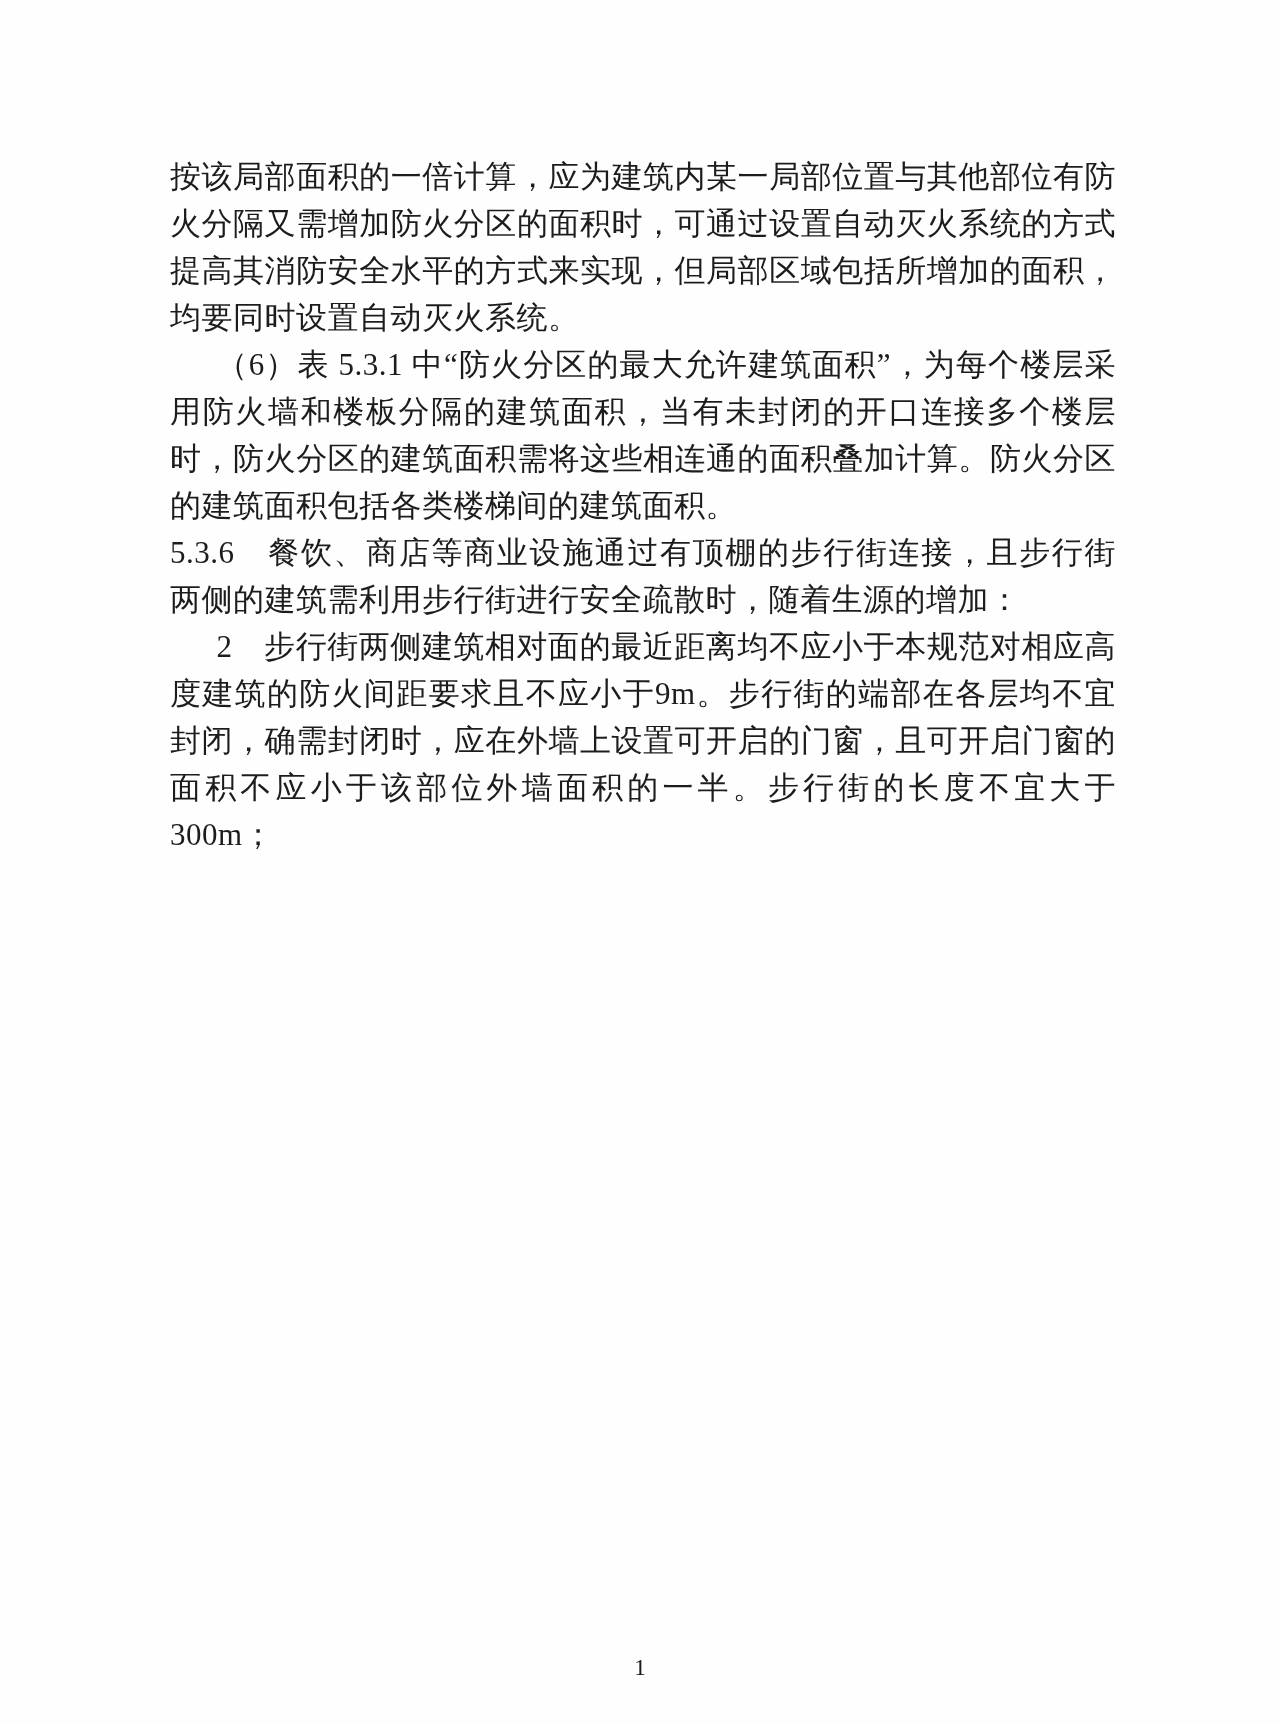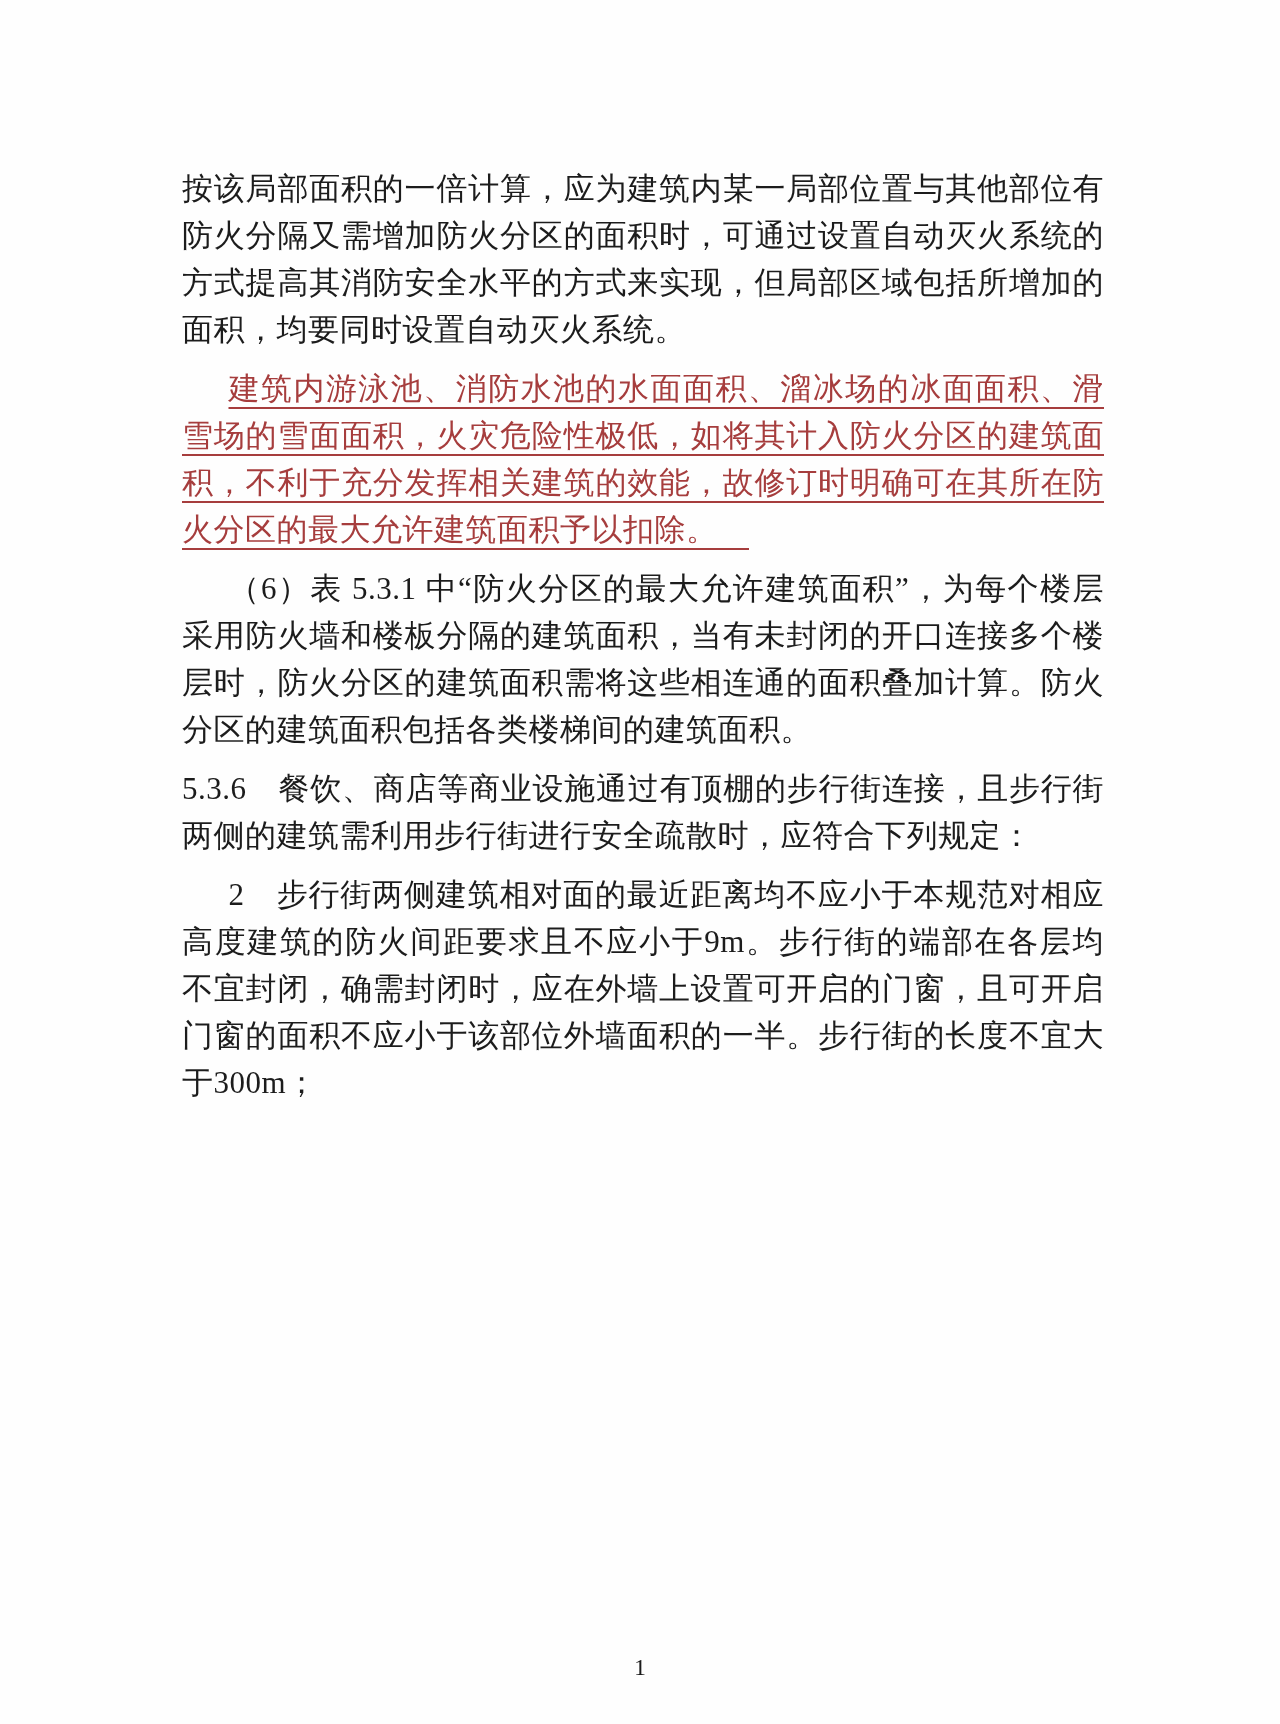--- a/index.html
+++ b/index.html
@@ -16,21 +16,21 @@
     font-family: "Liberation Serif", "DejaVu Serif", serif;
     color: #1c1c1c;
   }
   .content {
     position: absolute;
     left: 170px;
     top: 153px;
     width: 946px;
   }
   p.para {
-    margin: 12px;
+    margin: 0;
     font-size: 31px;
     line-height: 47px;
     text-align: justify;
     letter-spacing: 0.5px;
   }
   p.para.indent {
     text-indent: 1.5em;
   }
   p.para.red {
     color: #a63d3d;
@@ -49,20 +49,19 @@
     line-height: 30px;
     color: #1c1c1c;
   }
 </style>
 </head>
 <body>
 
 <div class="page">
   <div class="content">
     <p class="para">按该局部面积的一倍计算，应为建筑内某一局部位置与其他部位有防火分隔又需增加防火分区的面积时，可通过设置自动灭火系统的方式提高其消防安全水平的方式来实现，但局部区域包括所增加的面积，均要同时设置自动灭火系统。</p>
-    <p class="para indent red">建筑内游泳池、消防水池的水面面积、溜冰场的冰面面积、滑雪场的雪面面积，火灾危险性极低，如将其计入防火分区的建筑面积，不利于充分发挥相关建筑的效能，故修订时明确可在其所在防火分区的最大允许建筑面积予以扣除。　</p>
     <p class="para indent">（6）表 5.3.1 中“防火分区的最大允许建筑面积”，为每个楼层采用防火墙和楼板分隔的建筑面积，当有未封闭的开口连接多个楼层时，防火分区的建筑面积需将这些相连通的面积叠加计算。防火分区的建筑面积包括各类楼梯间的建筑面积。</p>
-    <p class="para">5.3.6　餐饮、商店等商业设施通过有顶棚的步行街连接，且步行街两侧的建筑需利用步行街进行安全疏散时，应符合下列规定：</p>
+    <p class="para">5.3.6　餐饮、商店等商业设施通过有顶棚的步行街连接，且步行街两侧的建筑需利用步行街进行安全疏散时，随着生源的增加：</p>
     <p class="para indent">2　步行街两侧建筑相对面的最近距离均不应小于本规范对相应高度建筑的防火间距要求且不应小于9m。步行街的端部在各层均不宜封闭，确需封闭时，应在外墙上设置可开启的门窗，且可开启门窗的面积不应小于该部位外墙面积的一半。步行街的长度不宜大于300m；</p>
 
   </div>
   <div class="footer">1</div>
 </div>
 
 </body></html>

